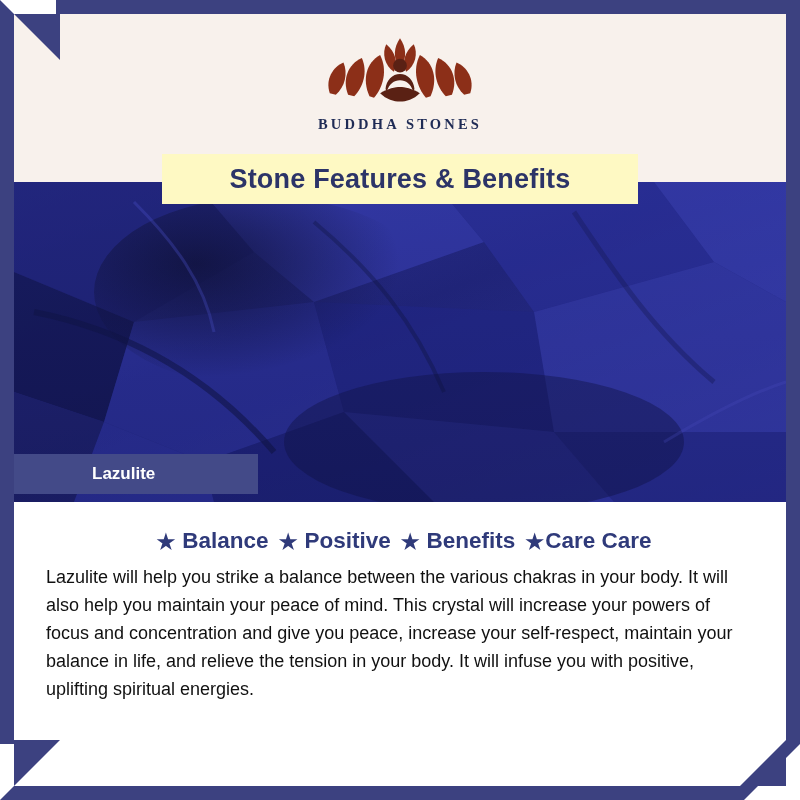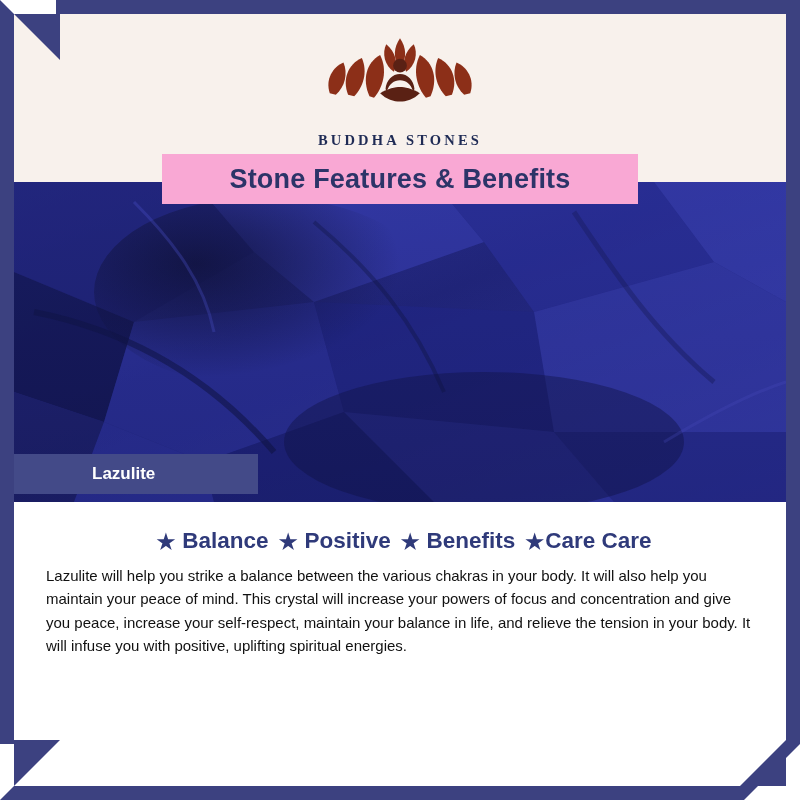--- a/index.html
+++ b/index.html
@@ -105,36 +105,36 @@
     padding-top: 14px;
     display: flex;
     flex-direction: column;
     align-items: center;
   }
   .logo-mark {
     width: 168px;
     height: 86px;
   }
   .brand-name {
-    margin-top: 18px;
+    margin-top: 2px;
     color: #1f2b55;
     font-size: 14.5px;
     letter-spacing: 3.2px;
     font-weight: 700;
     font-family: "Liberation Serif", serif;
   }
 
   
   .title-bar {
     position: absolute;
     left: 148px;
     right: 148px;
     top: 140px;
     height: 50px;
-    background: #f9a8d4;
+    background: #fef9c3;
     display: flex;
     align-items: center;
     justify-content: center;
     z-index: 4;
   }
   .title-text {
     color: #2c3468;
     font-size: 27px;
     font-weight: 700;
     letter-spacing: 0.2px;
@@ -197,21 +197,21 @@
   .star {
     color: #2f3a7a;
     font-size: 21px;
     margin: 0 7px 0 8px;
     line-height: 1;
   }
   .benefit.tight .star { margin-right: 1px; }
 
   .description {
     color: #111111;
-    font-size: 15px;
+    font-size: 18px;
     line-height: 1.55;
     text-align: left;
     padding: 0 8px;
     font-family: "Liberation Sans", sans-serif;
   }
 </style>
 </head>
 <body>
 
 <div id="page">

